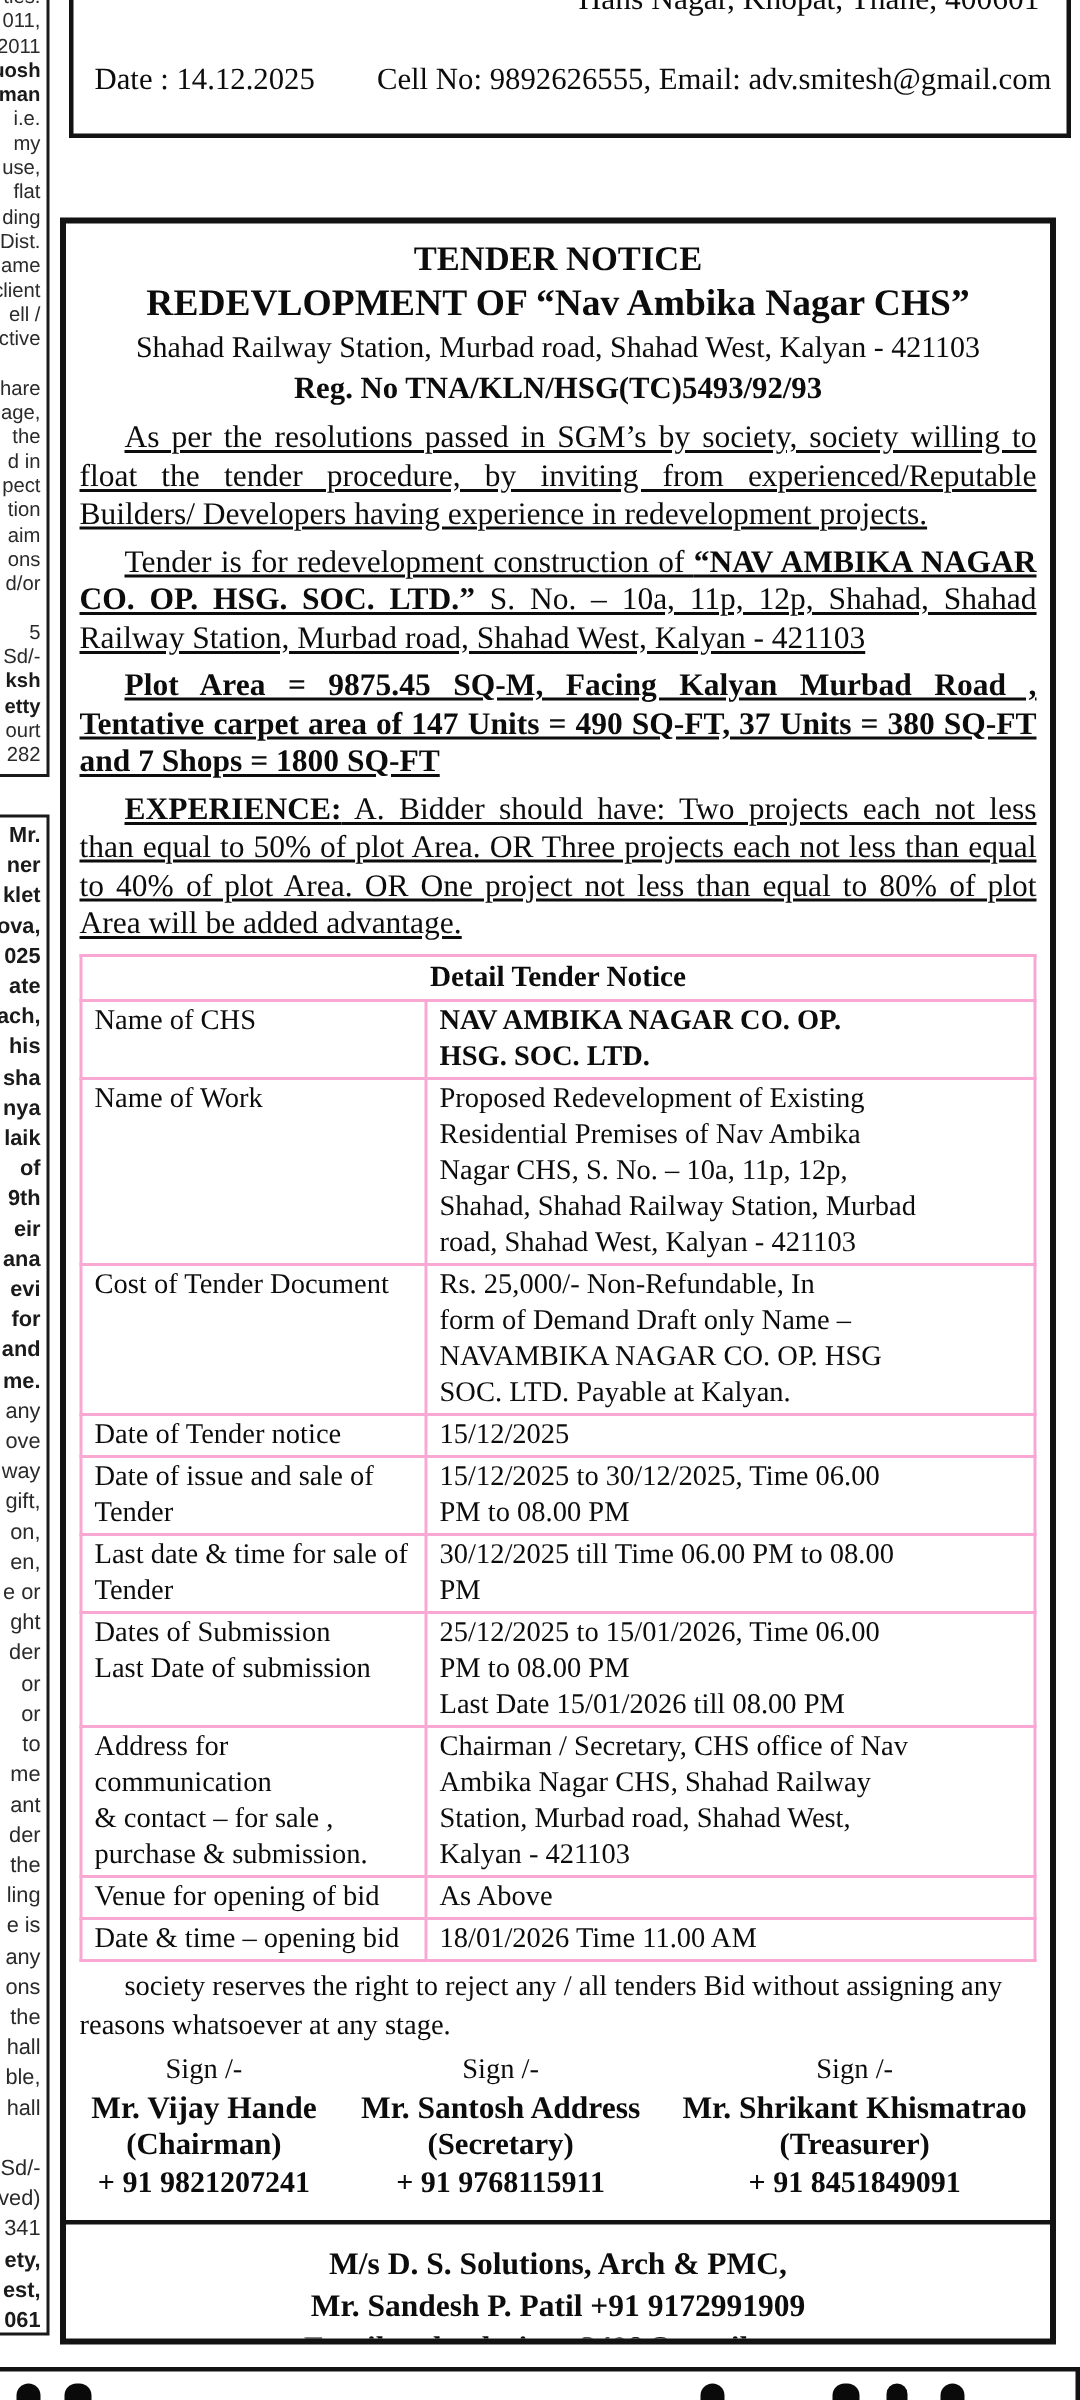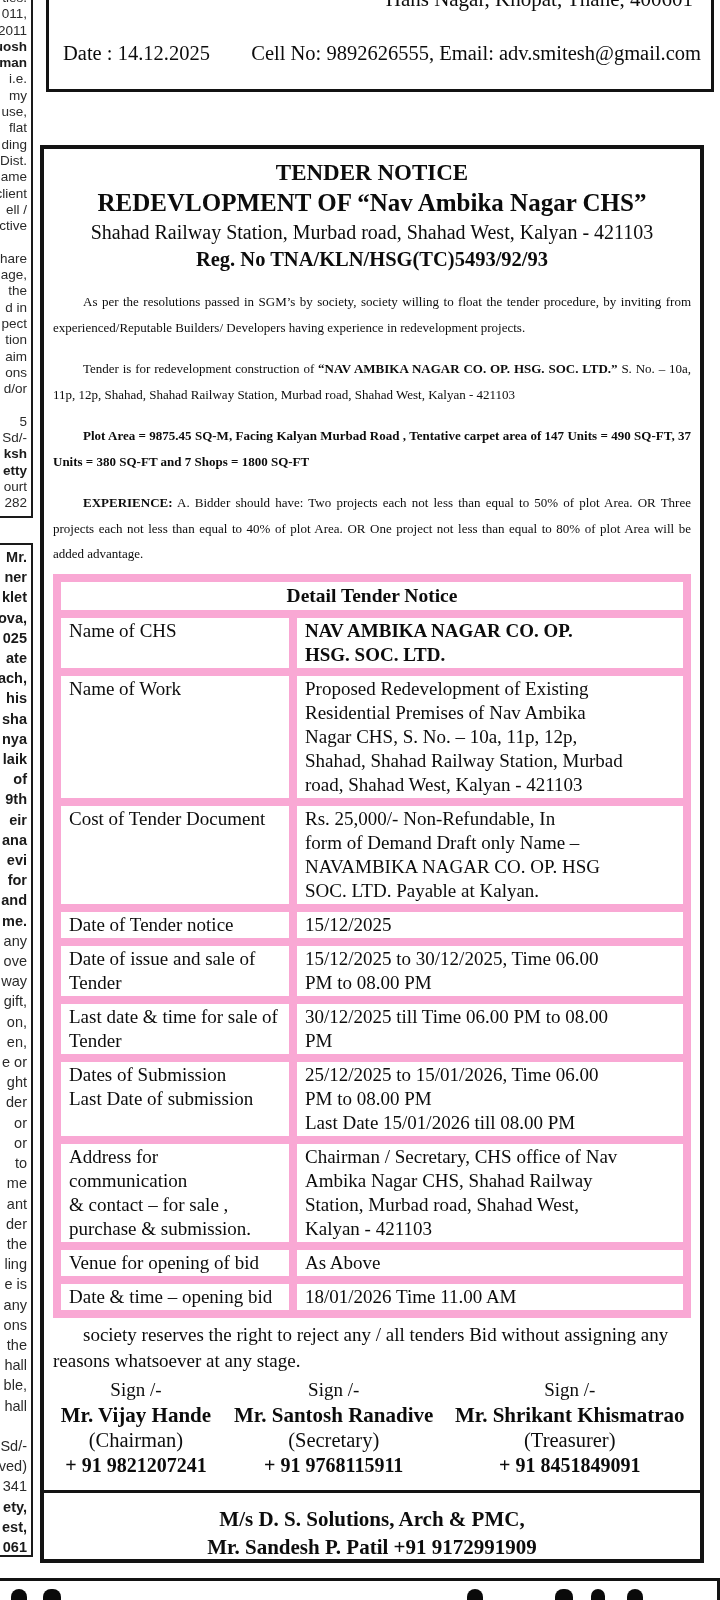--- a/index.html
+++ b/index.html
@@ -25,43 +25,43 @@
   .hb-line2{display:flex;align-items:baseline;margin-top:29px;padding:0 10px 0 14px;font-size:20.5px;line-height:26px;}
   .hb-contact{margin-left:auto;}
 
   
   #mainbox{position:absolute;left:40px;top:145px;width:664px;height:1418px;border-width:4px;
     padding:6px 9px 4px 9px;overflow:hidden;}
   .t1{text-align:center;font-weight:bold;font-size:23px;line-height:28px;margin-top:4px;}
   .t2{text-align:center;font-weight:bold;font-size:25px;line-height:32px;white-space:nowrap;}
   .addr{text-align:center;font-size:20px;line-height:26px;}
   .reg{text-align:center;font-weight:bold;font-size:20.5px;line-height:28px;}
-  .para{font-size:13px;line-height:25.5px;text-align:justify;text-indent:30px;margin-top:16px;}
+  .para{font-size:21px;line-height:25.5px;text-align:justify;text-indent:30px;margin-top:6px;text-decoration:underline;}
   .para .bd{font-weight:bold;}
   .para.allbold{font-weight:bold;}
 
   
   table.detail{width:100%;border-collapse:collapse;margin-top:7px;font-size:19px;}
-  table.detail th, table.detail td{border:8px solid #f9a8d4;padding:1px 8px;line-height:24px;vertical-align:top;}
+  table.detail th, table.detail td{border:2px solid #f9a8d4;padding:1px 8px;line-height:24px;vertical-align:top;}
   table.detail th{font-size:19.5px;text-align:center;font-weight:bold;line-height:26px;}
   td.lbl{width:212px;white-space:pre-line;}
   td.val{white-space:pre-line;}
   td.val.vb{font-weight:bold;}
 
   .closing{font-size:19px;line-height:26px;text-indent:30px;margin-top:4px;}
 
   
   .signs{display:flex;margin-top:4px;}
   .sig-col{text-align:center;}
   .sig-c1{flex:0 0 26%;}
   .sig-c2{flex:0 0 36%;}
   .sig-c3{flex:0 0 38%;}
   .sig-sign{font-size:19px;line-height:24px;}
   .sig-name{font-weight:bold;font-size:21px;line-height:26px;white-space:nowrap;}
-  .sig-role{font-weight:normal;font-size:20.5px;line-height:25px;text-align:center;}
+  .sig-role{font-weight:bold;font-size:20.5px;line-height:25px;text-align:center;}
   .sig-phone{font-weight:bold;font-size:20px;line-height:25px;white-space:nowrap;}
 
   .footer-sep{border-top:3px solid #131313;margin:12px -9px 0 -9px;}
   .pmc{text-align:center;font-weight:bold;font-size:21px;line-height:28px;padding-top:12px;}
 
   
   #bottomad{position:absolute;left:-4px;top:1578px;width:724px;height:26px;border:3px solid #131313;border-bottom:none;
     background:#fff;box-sizing:border-box;overflow:hidden;}
   .glyph{position:absolute;top:8px;background:#0a0a0a;border-radius:8px 8px 0 0;height:14px;}
 </style>
@@ -264,21 +264,21 @@
 
   <div class="signs">
     <div class="sig-col sig-c1">
       <div class="sig-sign">Sign /-</div>
       <div class="sig-name">Mr. Vijay Hande</div>
       <div class="sig-role">(Chairman)</div>
       <div class="sig-phone">+ 91 9821207241</div>
     </div>
     <div class="sig-col sig-c2">
       <div class="sig-sign">Sign /-</div>
-      <div class="sig-name">Mr. Santosh Ranadive</div>
+      <div class="sig-name">Mr. Santosh Address</div>
       <div class="sig-role">(Secretary)</div>
       <div class="sig-phone">+ 91 9768115911</div>
     </div>
     <div class="sig-col sig-c3">
       <div class="sig-sign">Sign /-</div>
       <div class="sig-name">Mr. Shrikant Khismatrao</div>
       <div class="sig-role">(Treasurer)</div>
       <div class="sig-phone">+ 91 8451849091</div>
     </div>
   </div>

